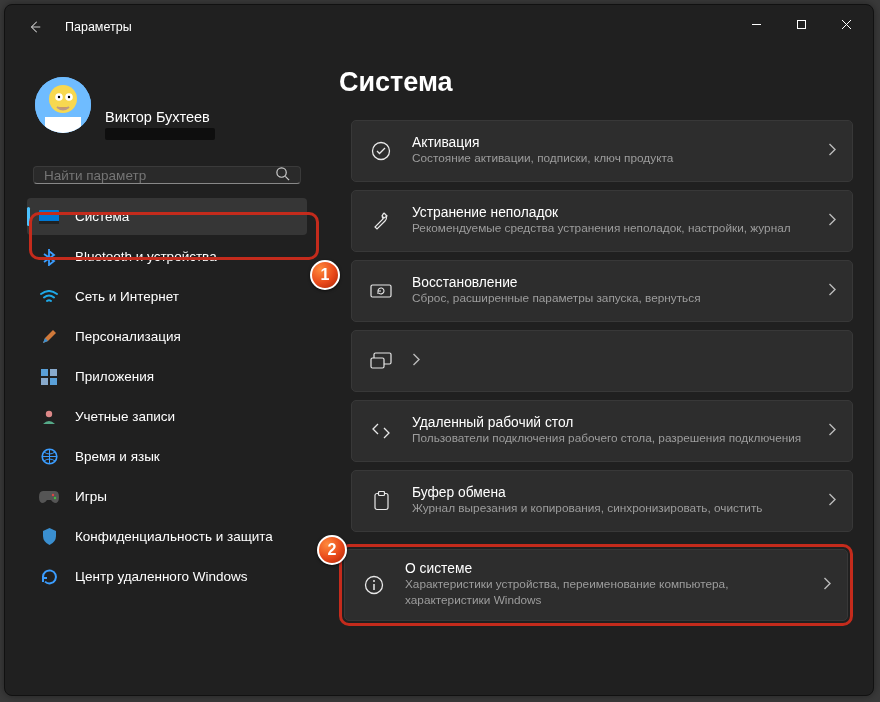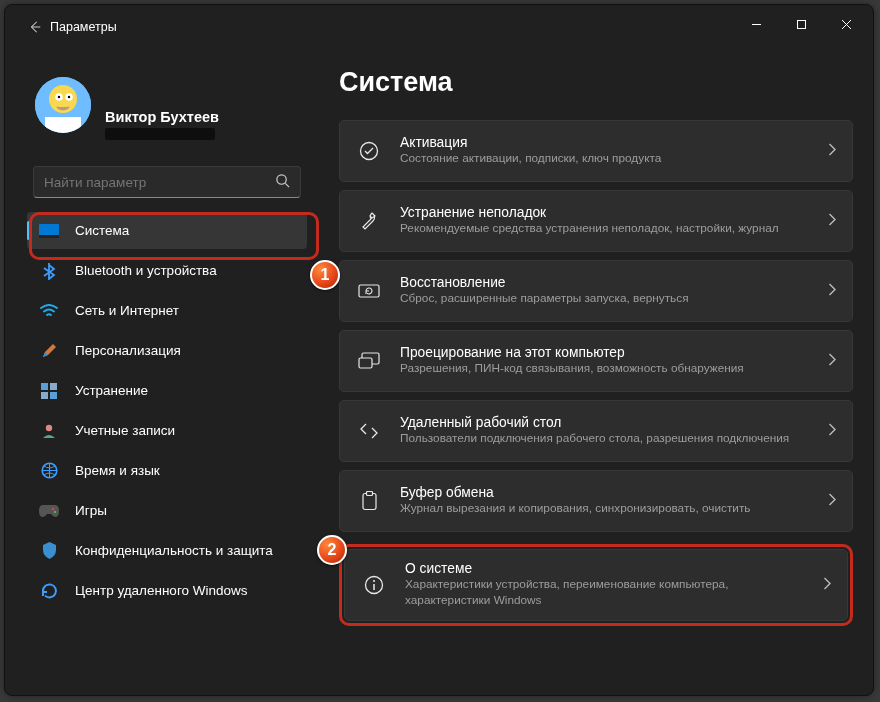--- a/index.html
+++ b/index.html
@@ -12,49 +12,49 @@
     --accent:#c42b1c;
     --badge-border:#ffffff;
     --selected:#363636;
   }
   *{box-sizing:border-box;font-family:"Segoe UI",Arial,sans-serif;margin:0;padding:0;}
   body{background:#3a3a3a;width:880px;height:702px;overflow:hidden;}
   .window{position:relative;width:870px;height:692px;margin:4px;background:var(--bg);border-radius:8px;border:1px solid #111;box-shadow:0 0 8px rgba(0,0,0,.4);overflow:hidden;}
   
   .titlebar{height:44px;display:flex;align-items:center;padding:0 6px 0 16px;color:var(--text);}
   .titlebar .back{width:28px;height:28px;display:flex;align-items:center;justify-content:center;border-radius:4px;color:#ccc;}
-  .titlebar .title{margin-left:1px;font-size:12.5px;}
+  .titlebar .title{margin-left:16px;font-size:12.5px;}
   .win-controls{position:absolute;right:4px;top:4px;display:flex;}
   .win-btn{width:45px;height:30px;display:flex;align-items:center;justify-content:center;color:#fff;}
   .win-btn svg{stroke:#fff;}
   
   .body{display:flex;height:calc(100% - 44px);}
   .sidebar{width:310px;padding:12px 8px 12px 22px;flex-shrink:0;}
   .profile{display:flex;align-items:center;gap:14px;padding:8px 8px 20px 8px;}
   .avatar{width:56px;height:56px;border-radius:50%;overflow:hidden;background:#6ab6ff;flex-shrink:0;}
   .avatar svg{width:100%;height:100%;}
-  .profile-text .name{font-size:14.5px;color:var(--text);font-weight:700;margin-top:40px;}
+  .profile-text .name{font-size:14.5px;color:var(--text);font-weight:400;margin-top:40px;}
   .profile-text .email{font-size:12px;color:#3c3c3c;background:#0e0e0e;border-radius:2px;margin-top:3px;height:12px;width:110px;}
-  .search{margin:6px 6px 14px 6px;height:32px;background:#2a2a2a;border:1px solid #3a3a3a;border-bottom:1px solid #888;border-radius:4px;display:flex;align-items:center;padding:0 10px;}
+  .search{margin:6px 6px 14px 6px;height:18px;background:#2a2a2a;border:1px solid #3a3a3a;border-bottom:1px solid #888;border-radius:4px;display:flex;align-items:center;padding:0 10px;}
   .search input{flex:1;background:transparent;border:none;outline:none;color:#ccc;font-size:13.5px;}
   .search .sicon{color:#ccc;}
   .nav{display:flex;flex-direction:column;gap:3px;margin-top:4px;}
   .nav-item{height:37px;display:flex;align-items:center;gap:16px;padding:0 12px;border-radius:4px;color:var(--text);font-size:13.5px;position:relative;}
   .nav-item.selected{background:var(--selected);}
   .nav-item.selected::before{content:"";position:absolute;left:0;top:9px;bottom:9px;width:3px;border-radius:2px;background:#4cc2ff;}
   .nav-item .nicon{width:20px;height:20px;display:flex;align-items:center;justify-content:center;flex-shrink:0;}
   .highlight-1{position:absolute;border:3px solid var(--accent);border-radius:10px;pointer-events:none;left:24px;top:207px;width:290px;height:48px;}
   .badge{position:absolute;width:30px;height:30px;border-radius:50%;background:radial-gradient(circle at 32% 28%,#ff8a3c,#e8481a 55%,#a82304);border:2px solid var(--badge-border);color:#fff;font-weight:700;font-size:16px;display:flex;align-items:center;justify-content:center;box-shadow:0 1px 3px rgba(0,0,0,.6);}
   .badge-1{left:305px;top:255px;}
   .badge-2{left:312px;top:530px;}
 
   .main{flex:1;padding:10px 20px 16px 24px;overflow:auto;}
   .main h1{color:var(--text);font-size:27px;font-weight:600;margin:8px 0 22px 0;}
   .cards{display:flex;flex-direction:column;gap:8px;}
-  .card{background:var(--card);border:1px solid #383838;border-radius:5px;display:flex;align-items:center;min-height:62px;padding:10px 16px 10px 18px;gap:20px;}
+  .card{background:var(--card);border:1px solid #383838;border-radius:5px;display:flex;align-items:center;min-height:62px;padding:10px 16px 10px 18px;gap:20px;margin-left:12px;}
   .card .cicon{width:22px;flex-shrink:0;color:#e8e8e8;display:flex;align-items:center;justify-content:center;}
   .card .ctext{flex:1;min-width:0;}
   .card .ctitle{font-size:13.8px;color:var(--text);}
   .card .cdesc{font-size:11.8px;color:var(--text-dim);margin-top:1px;line-height:1.35;}
   .card .chev{color:#bbb;flex-shrink:0;}
   .highlight-2{border:3px solid var(--accent);border-radius:10px;padding:2px;margin-top:4px;}
   .highlight-2 .card{margin:0;min-height:72px;}
 </style>
 </head>
 <body>
@@ -157,21 +157,21 @@
         </div>
         <div class="nav-item">
           <span class="nicon">
               <svg width="16" height="16" viewBox="0 0 16 16">
                 <rect x="0" y="0" width="7" height="7" fill="#5aa0d8"></rect>
                 <rect x="9" y="0" width="7" height="7" fill="#8ac"></rect>
                 <rect x="0" y="9" width="7" height="7" fill="#8ac"></rect>
                 <rect x="9" y="9" width="7" height="7" fill="#5aa0d8"></rect>
               </svg>
             </span>
-          <span>Устранение</span>
+          <span>Приложения</span>
         </div>
         <div class="nav-item">
           <span class="nicon">
               <svg width="16" height="16" viewBox="0 0 16 16">
                 <circle cx="8" cy="5" r="3.2" fill="#d88"></circle>
                 <path d="M2 15q6-6 12 0z" fill="#5a8"></path>
               </svg>
             </span>
           <span>Учетные записи</span>
         </div>
@@ -265,24 +265,20 @@
               </svg></span>
         </div>
 
         <div class="card">
           <span class="cicon">
               <svg width="22" height="18" viewBox="0 0 22 18">
                 <rect x="4" y="1" width="17" height="11" rx="1.5" fill="none" stroke="currentColor" stroke-width="1.2"></rect>
                 <rect x="1" y="6" width="13" height="10" rx="1.5" fill="#2d2d2d" stroke="currentColor" stroke-width="1.2"></rect>
               </svg>
             </span>
-          <div class="ctext">
-              <div class="ctitle">Проецирование на этот компьютер</div>
-              <div class="cdesc">Разрешения, ПИН-код связывания, возможность обнаружения</div>
-            </div>
           <span class="chev"><svg width="8" height="13" viewBox="0 0 8 13">
                 <path d="M1.5 1 7 6.5 1.5 12" fill="none" stroke="currentColor" stroke-width="1.4"></path>
               </svg></span>
         </div>
 
         <div class="card">
           <span class="cicon">
               <svg width="20" height="18" viewBox="0 0 20 18">
                 <path d="M7 2 2 7l5 5M13 6l5 5-5 5" fill="none" stroke="currentColor" stroke-width="1.3"></path>
               </svg>

